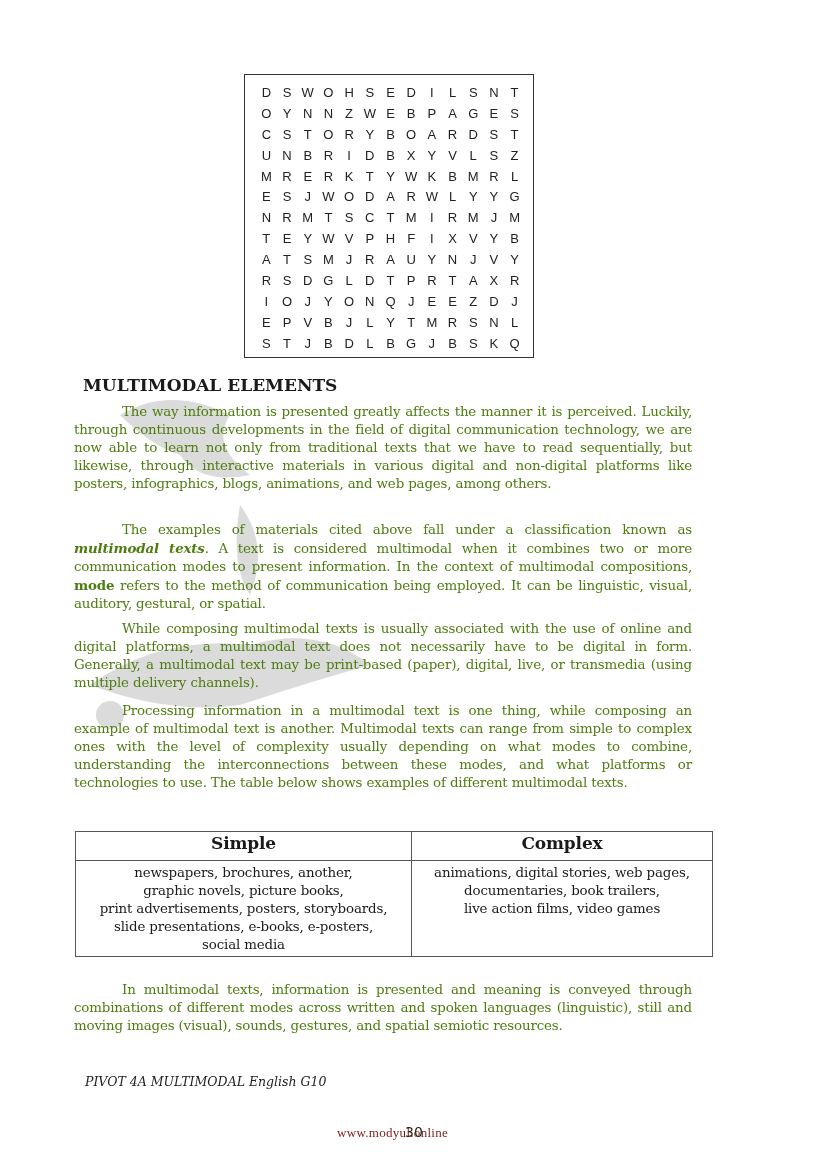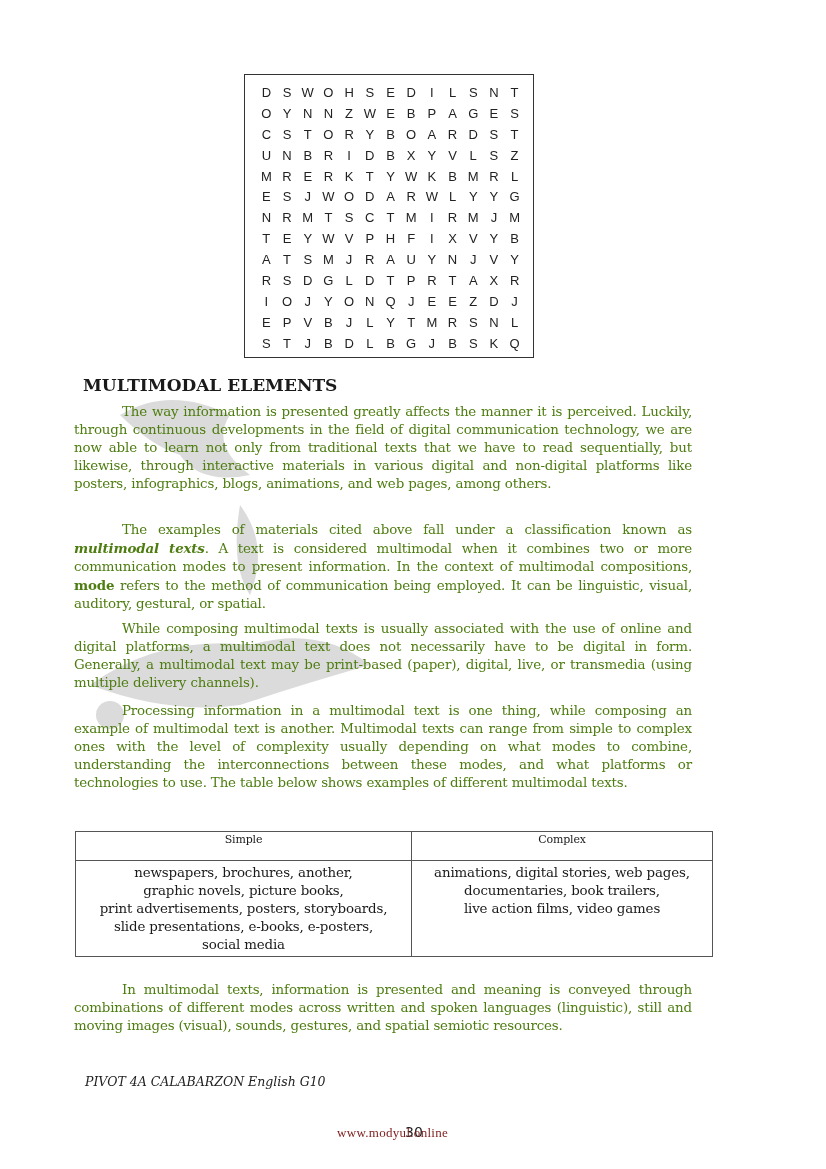--- a/index.html
+++ b/index.html
@@ -42,21 +42,21 @@
     .p5 { top: 981px; }
     .bi { font-weight: bold; font-style: italic; }
     .b { font-weight: bold; }
 
     table.types {
       position: absolute; left: 75px; top: 831px; width: 638px;
       border-collapse: collapse; font-family: "DejaVu Serif", serif; font-size: 13.4px;
       letter-spacing: -0.15px;
     }
     table.types th, table.types td { border: 1px solid #555; text-align: center; vertical-align: top; }
-    table.types th { height: 26px; font-weight: normal; font-size: 11px; }
+    table.types th { height: 26px; font-weight: bold; font-size: 17px; }
     table.types td { padding: 3px 4px 2px; line-height: 18px; height: 90px; }
     .col-simple { width: 333px; }
 
     .footer-left {
       position: absolute; left: 85px; top: 1074px;
       font-family: "DejaVu Serif", serif; font-style: italic; font-size: 12.5px; color: #222;
     }
     .footer-page {
       position: absolute; left: 405px; top: 1124px;
       font-family: "DejaVu Sans", sans-serif; font-size: 14px; color: #222;
@@ -282,15 +282,15 @@
         <div>animations, digital stories, web pages,</div>
         <div>documentaries, book trailers,</div>
         <div>live action films, video games</div>
       </td>
     </tr>
   </tbody>
 </table>
 
 <p class="para p5" style="margin:0">In multimodal texts, information is presented and meaning is conveyed through combinations of different modes across written and spoken languages (linguistic), still and moving images (visual), sounds, gestures, and spatial semiotic resources.</p>
 
-<div class="footer-left">PIVOT 4A CALABARZON English G10</div>
+<div class="footer-left">PIVOT 4A MULTIMODAL English G10</div>
 <div class="footer-page">30</div>
 <div class="footer-site">www.modyul.online</div>
 
 </body></html>

